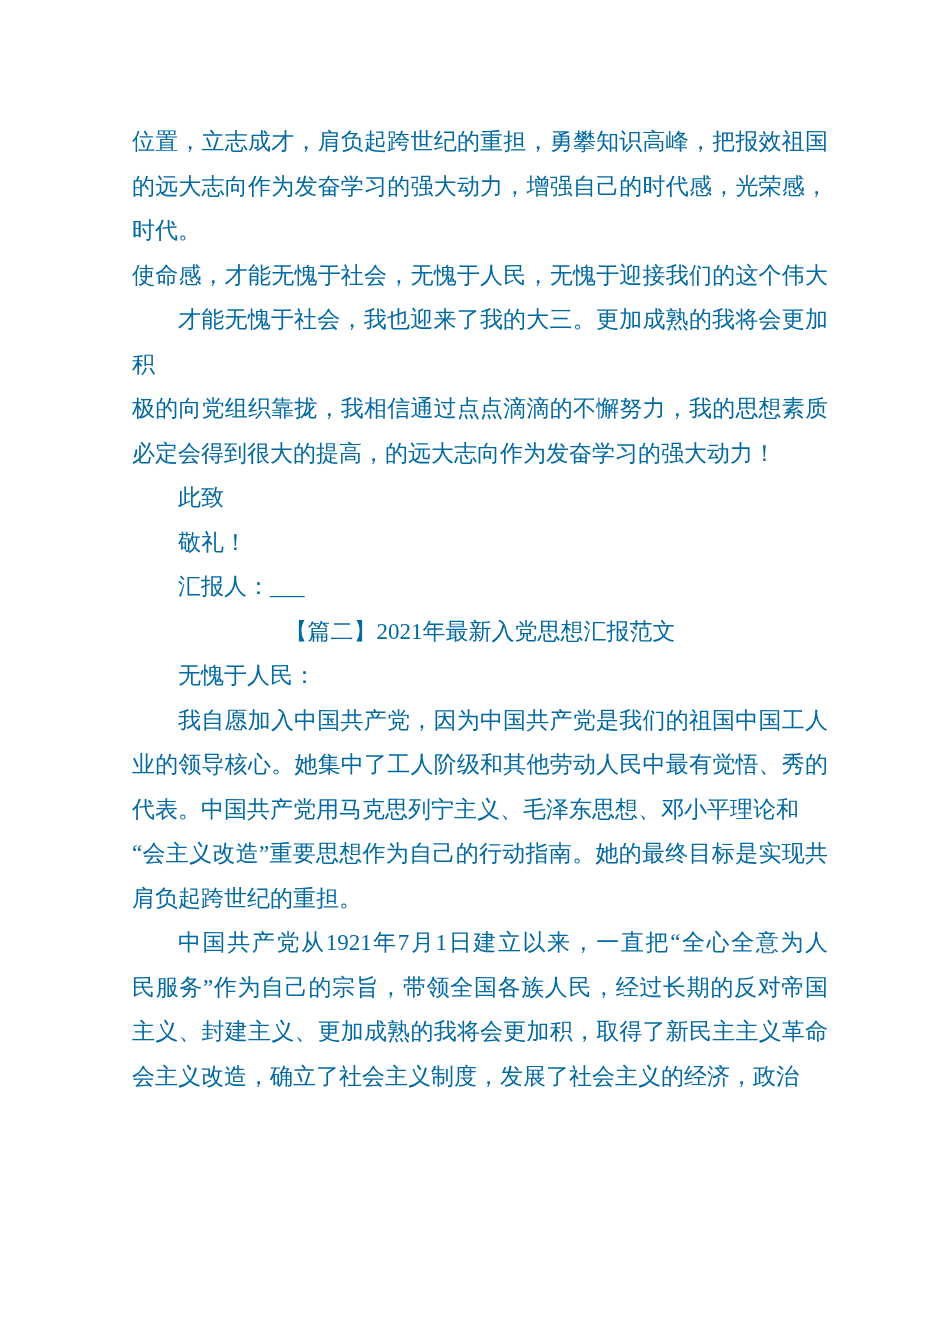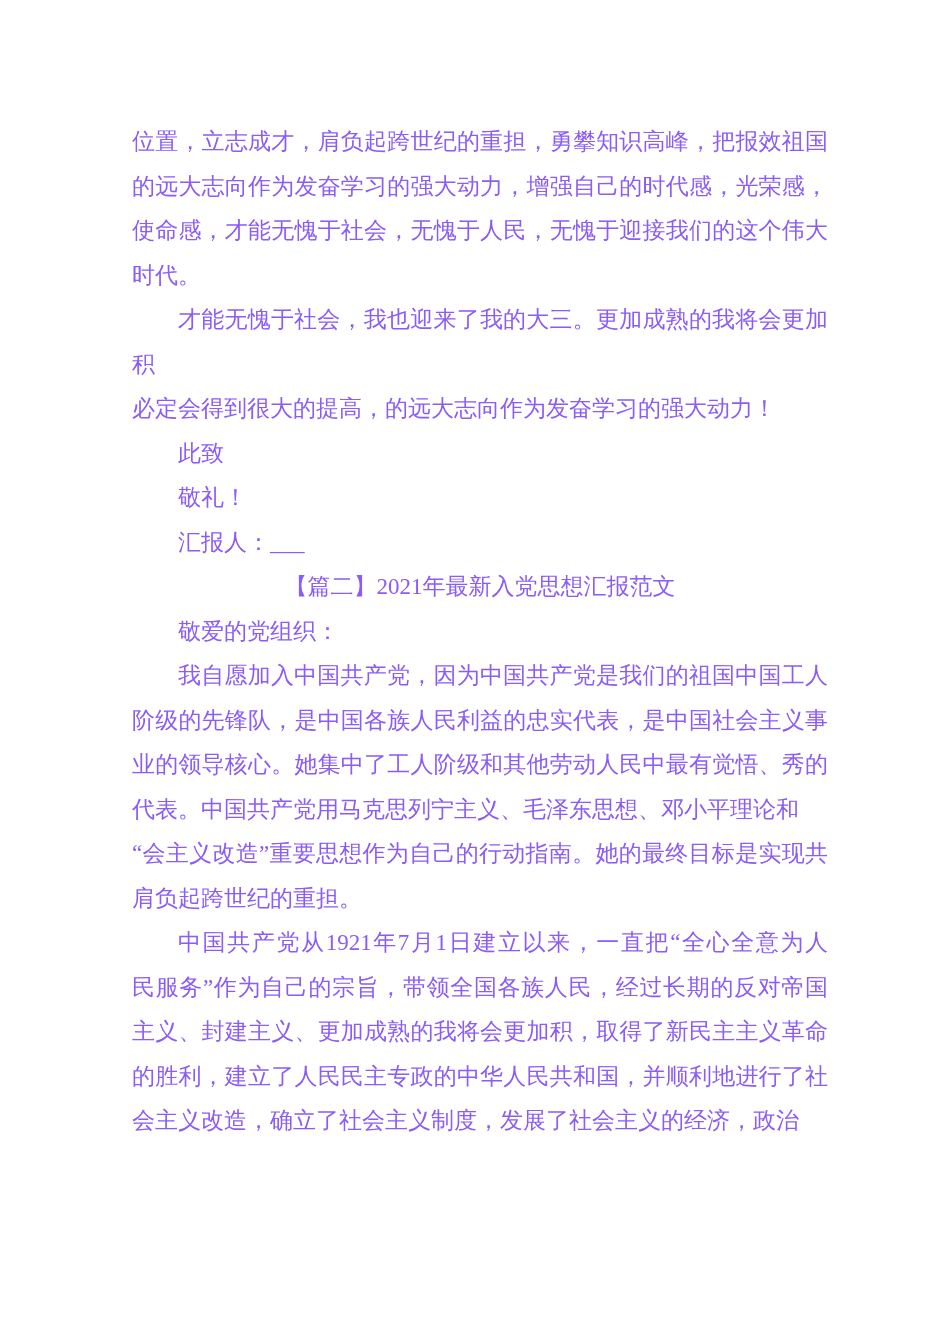--- a/index.html
+++ b/index.html
@@ -15,21 +15,21 @@
     overflow: hidden;
   }
   .text-block {
     position: absolute;
     left: 132px;
     top: 120px;
     width: 696px;
     font-family: "Liberation Serif", "DejaVu Serif", serif;
     font-size: 23px;
     line-height: 44.5px;
-    color: #8b5cf6;
+    color: #0369a1;
     letter-spacing: 0;
   }
   .line {
     min-height: 44.5px;
     text-align: left;
   }
   .justify {
     text-align: justify;
     text-align-last: justify;
   }
@@ -41,34 +41,33 @@
     text-align-last: center;
   }
 </style>
 </head>
 <body>
 
 <div class="page">
   <div class="text-block">
     <div class="line justify">位置，立志成才，肩负起跨世纪的重担，勇攀知识高峰，把报效祖国</div>
     <div class="line justify">的远大志向作为发奋学习的强大动力，增强自己的时代感，光荣感，</div>
+    <div class="line">时代。</div>
     <div class="line justify">使命感，才能无愧于社会，无愧于人民，无愧于迎接我们的这个伟大</div>
-    <div class="line">时代。</div>
     <div class="line indent justify">才能无愧于社会，我也迎来了我的大三。更加成熟的我将会更加积</div>
+    <div class="line justify">极的向党组织靠拢，我相信通过点点滴滴的不懈努力，我的思想素质</div>
     <div class="line">必定会得到很大的提高，的远大志向作为发奋学习的强大动力！</div>
     <div class="line indent">此致</div>
     <div class="line indent">敬礼！</div>
     <div class="line indent">汇报人：___</div>
     <div class="line center">【篇二】2021年最新入党思想汇报范文</div>
-    <div class="line indent">敬爱的党组织：</div>
+    <div class="line indent">无愧于人民：</div>
     <div class="line indent justify">我自愿加入中国共产党，因为中国共产党是我们的祖国中国工人</div>
-    <div class="line justify">阶级的先锋队，是中国各族人民利益的忠实代表，是中国社会主义事</div>
     <div class="line justify">业的领导核心。她集中了工人阶级和其他劳动人民中最有觉悟、秀的</div>
     <div class="line">代表。中国共产党用马克思列宁主义、毛泽东思想、邓小平理论和</div>
     <div class="line justify">“会主义改造”重要思想作为自己的行动指南。她的最终目标是实现共</div>
     <div class="line">肩负起跨世纪的重担。</div>
     <div class="line indent justify">中国共产党从1921年7月1日建立以来，一直把“全心全意为人</div>
     <div class="line justify">民服务”作为自己的宗旨，带领全国各族人民，经过长期的反对帝国</div>
     <div class="line justify">主义、封建主义、更加成熟的我将会更加积，取得了新民主主义革命</div>
-    <div class="line justify">的胜利，建立了人民民主专政的中华人民共和国，并顺利地进行了社</div>
     <div class="line">会主义改造，确立了社会主义制度，发展了社会主义的经济，政治</div>
   </div>
 </div>
 
 </body></html>

